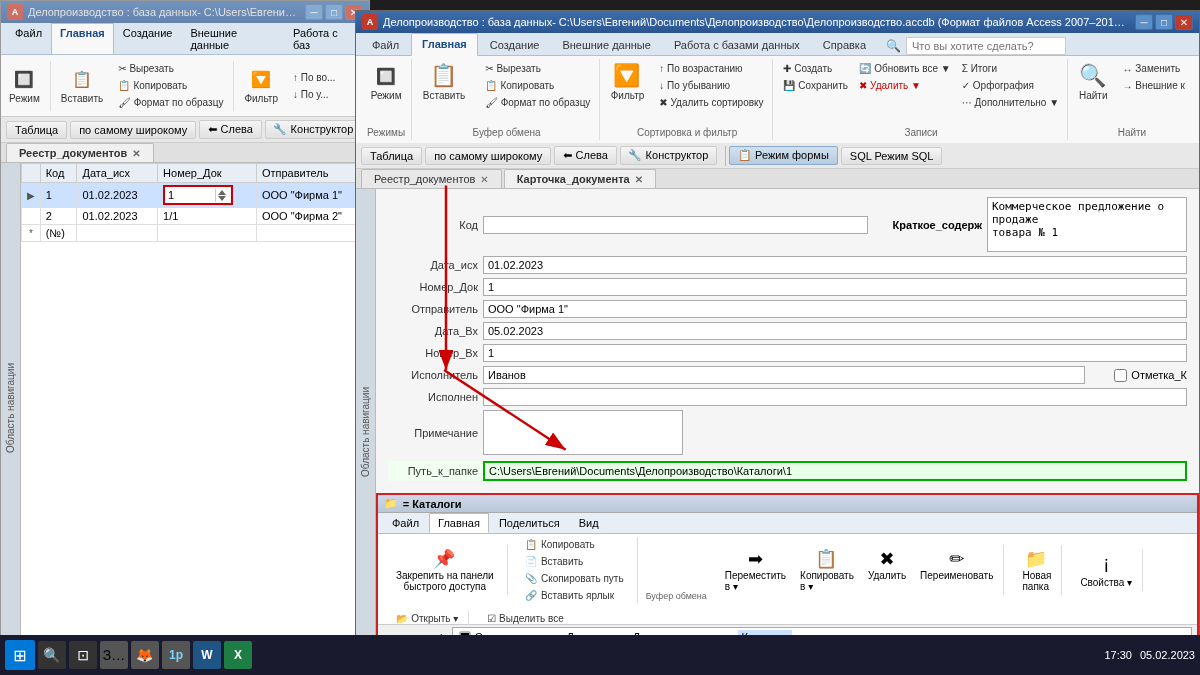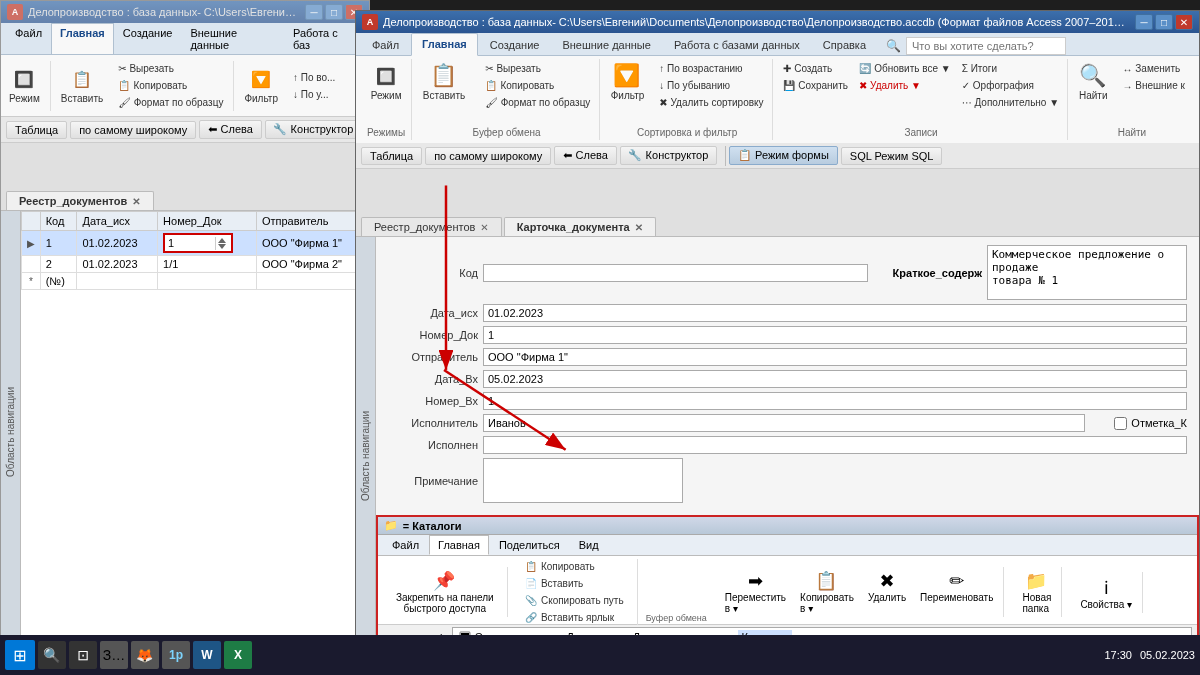--- a/index.html
+++ b/index.html
@@ -192,21 +192,20 @@
       padding: 3px 12px;
       font-size: 11px;
       cursor: pointer;
       border: 1px solid #bbb;
       border-bottom: none;
       background: #e8e8e8;
       color: #333;
       border-radius: 2px 2px 0 0;
       display: flex; align-items: center; gap: 5px;
       margin-right: 2px;
-      margin-top: 48px;
     }
     .doc-tab.active {
       background: #f0f0f0;
       font-weight: bold;
     }
     .doc-tab-close {
       font-size: 10px; color: #666; cursor: pointer;
     }
 
     
@@ -812,20 +811,24 @@
               <label>Отметка_К</label>
             </div>
           </div>
           <div class="form-row">
             <span class="form-label">Исполнен</span>
             <input type="text" class="form-input form-input-wide" value="" style="">
           </div>
           <div class="form-row">
             <span class="form-label">Примечание</span>
             <textarea class="form-textarea" style="height: 45px;"></textarea>
+          </div>
+          <div class="form-row path-row" style="margin-top:6px;">
+            <span class="form-label">Путь_к_папке</span>
+            <input type="text" class="path-input-highlighted" value="C:\Users\Евгений\Documents\Делопроизводство\Каталоги\1" style="">
           </div>
         </div>
 
         <div class="file-explorer">
           <div class="explorer-title-bar">
             <span>📁</span>
             <span>= Каталоги</span>
           </div>
           <div class="explorer-ribbon-tabs">
             <div class="explorer-ribbon-tab">Файл</div>

